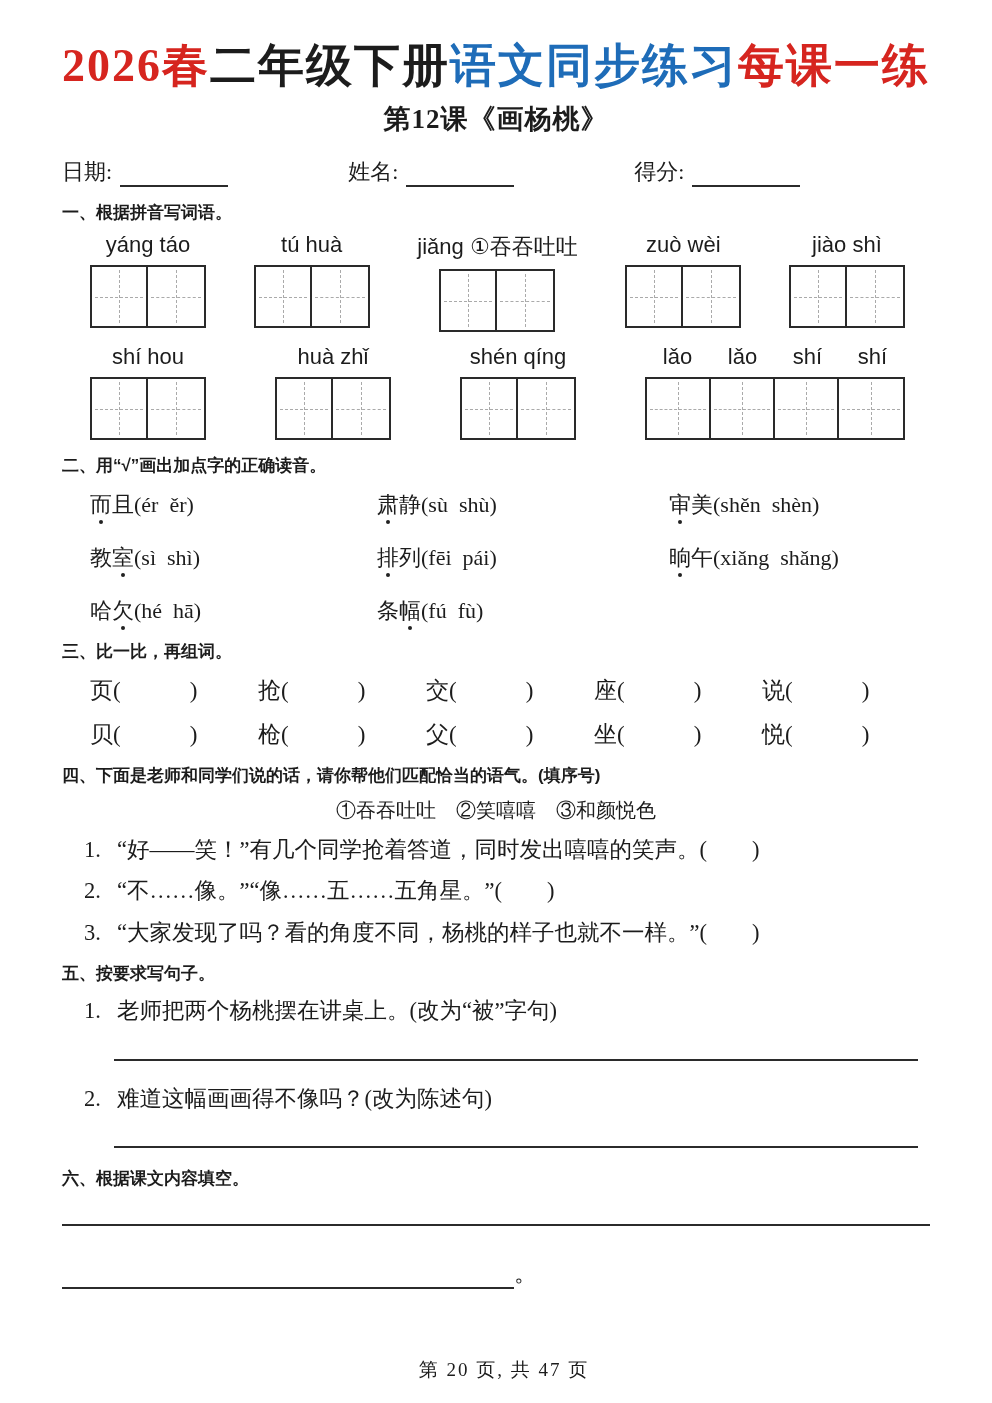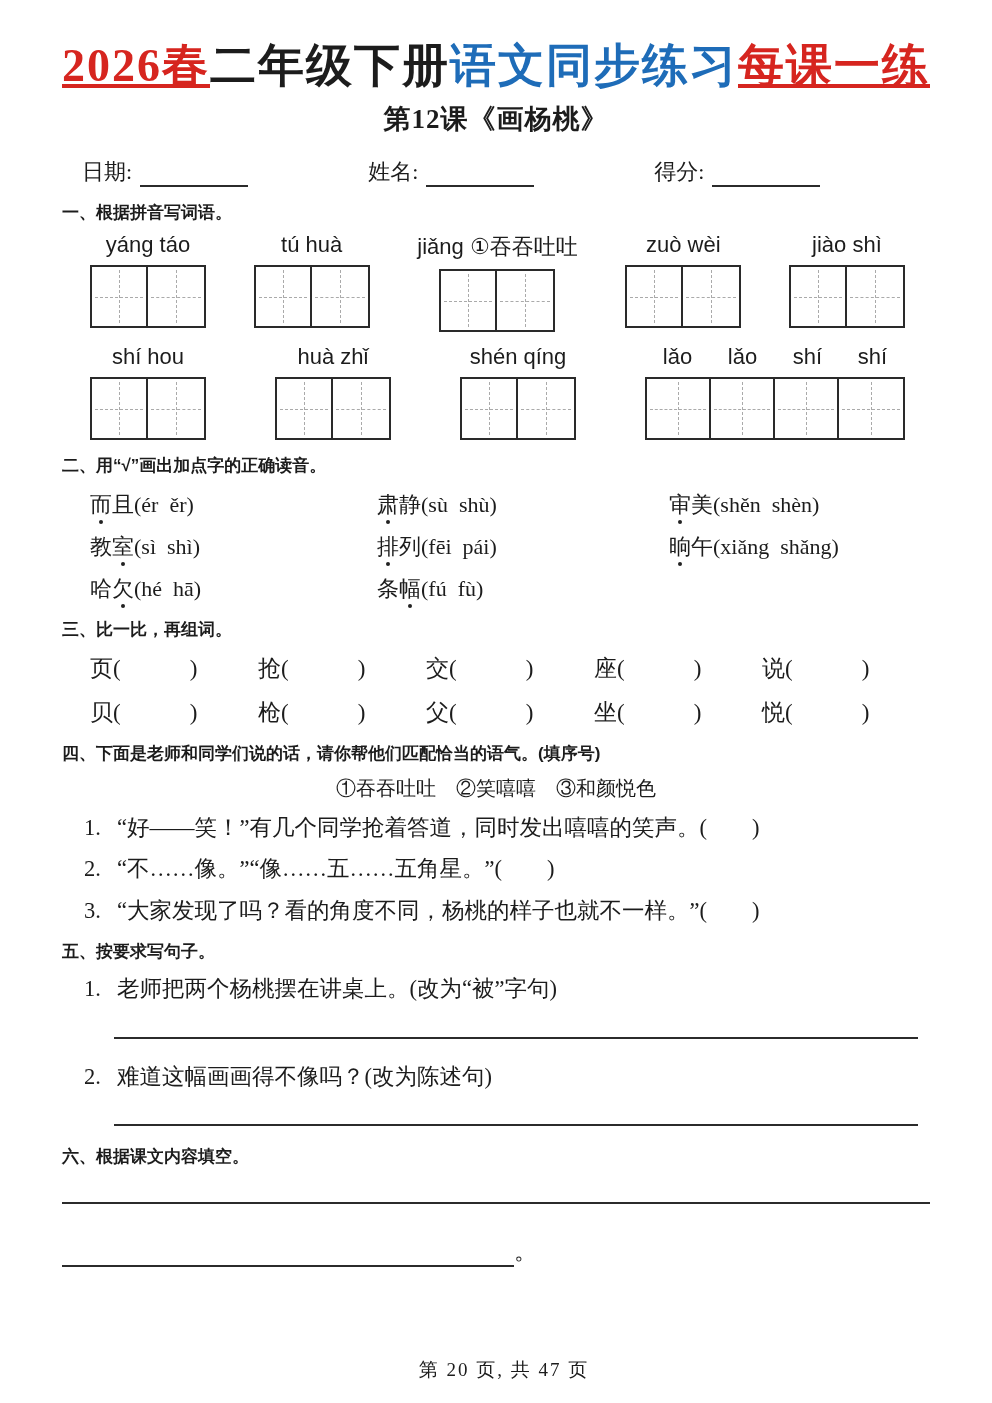--- a/index.html
+++ b/index.html
@@ -13,47 +13,47 @@
   .page{
     width:992px;height:1403px;background:#ffffff;margin:0 auto;
     font-family:"Liberation Serif","DejaVu Serif",serif;color:var(--ink);
     position:relative;padding:38px 62px 0;overflow:hidden;
   }
   
   .title{
     text-align:center;font-size:46px;font-weight:bold;letter-spacing:2px;
     line-height:1.2;font-family:"Liberation Serif","DejaVu Serif",serif;
   }
-  .c-red{color:var(--title-red);text-decoration:underline;}
+  .c-red{color:var(--title-red);}
   .c-blue{color:var(--title-blue);}
   .subtitle{text-align:center;font-size:27px;font-weight:bold;margin-top:8px;letter-spacing:1px;}
   
   .info{display:flex;margin-top:20px;font-size:22px;align-items:flex-end;}
-  .info-field{display:flex;align-items:flex-end;margin-left:20px;}
+  .info-field{display:flex;align-items:flex-end;}
   .info-field + .info-field{margin-left:120px;}
   .blank{display:inline-block;width:108px;height:26px;border-bottom:2px solid var(--line);margin-left:8px;}
   
   .sec-h{
     font-family:"Liberation Sans","DejaVu Sans",sans-serif;
     font-weight:bold;font-size:17px;margin-top:15px;line-height:1.3;
   }
   
   .grid-row{display:flex;justify-content:space-between;margin-top:8px;padding:0 25px 0 28px;}
   .gunit{display:flex;flex-direction:column;align-items:center;}
   .gp{font-family:"Liberation Sans","DejaVu Sans",sans-serif;font-size:22px;margin-bottom:7px;white-space:pre;}
   .gbox{display:flex;border:2.5px solid #2a2a2a;}
   .gcell{width:56px;height:59px;position:relative;border-right:2px solid #2a2a2a;}
   .gcell:last-child{border-right:0;}
   .gcell::before{content:"";position:absolute;left:3px;right:3px;top:50%;border-top:1px dashed #aaaaaa;}
   .gcell::after{content:"";position:absolute;top:3px;bottom:3px;left:50%;border-left:1px dashed #aaaaaa;}
   .wide .gcell{width:64px;}
   .wide-labels{display:flex;width:260px;margin-bottom:7px;}
   .wide-labels span{flex:1;text-align:center;font-family:"Liberation Sans","DejaVu Sans",sans-serif;font-size:22px;}
   
-  .words{display:grid;grid-template-columns:287px 292px auto;row-gap:12px;margin:13px 0 4px 28px;font-size:22px;}
+  .words{display:grid;grid-template-columns:287px 292px auto;row-gap:23px;margin:13px 0 4px 28px;font-size:22px;}
   .py{white-space:pre;}
   .dotchar{position:relative;display:inline-block;}
   .dotchar::after{content:"";position:absolute;width:4px;height:4px;border-radius:50%;background:#222;left:50%;bottom:-4px;transform:translateX(-50%);}
   
   .bizu{display:grid;grid-template-columns:repeat(5,1fr);row-gap:13px;margin:12px 0 0 28px;font-size:23px;}
   
   .opts{text-align:center;font-size:20px;margin-top:9px;}
   .qitem{display:flex;margin:10px 0 0 22px;font-size:22.5px;line-height:1.4;}
   .qnum{flex:none;width:33px;}
   

